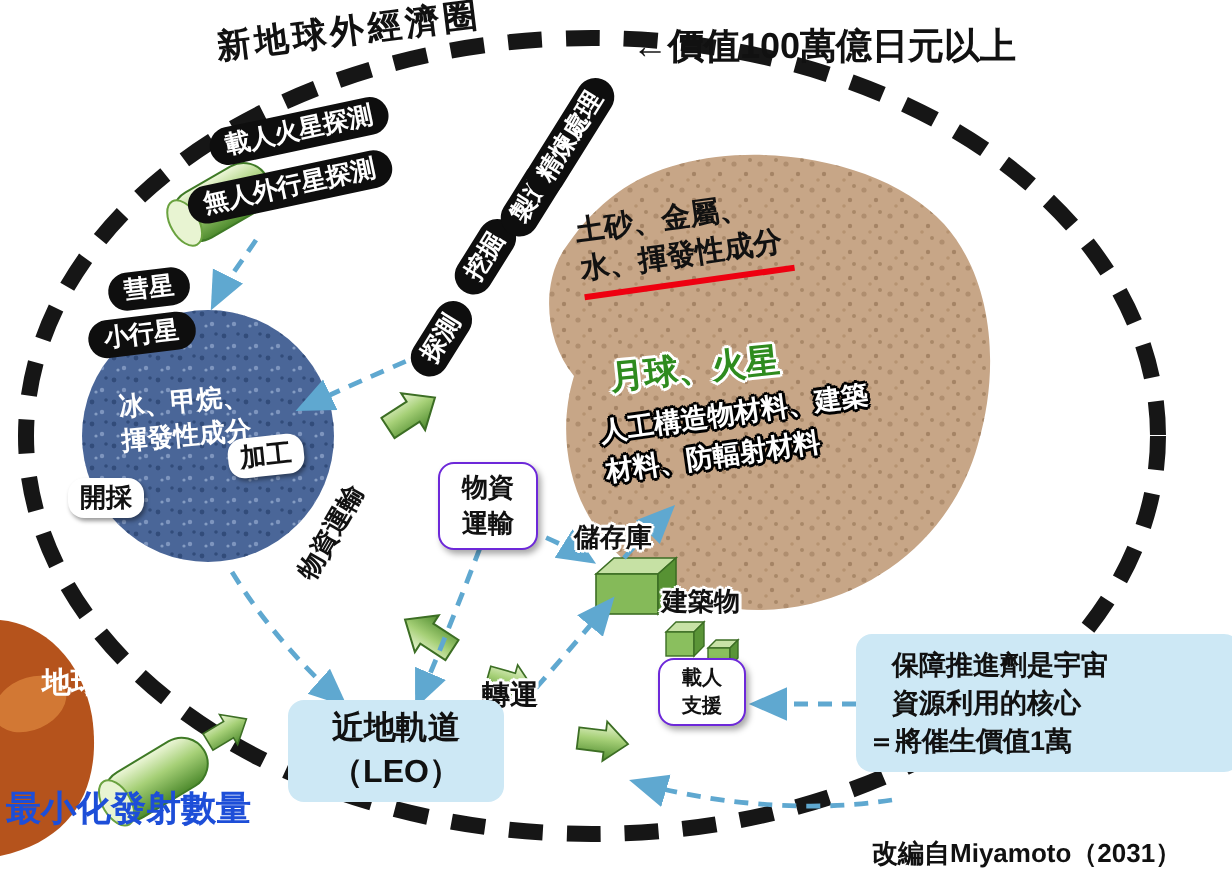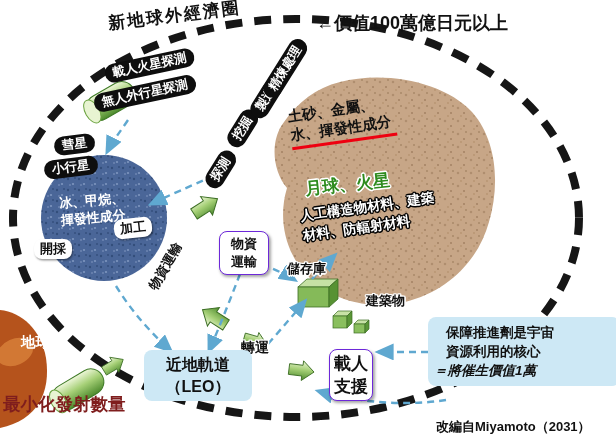--- a/index.html
+++ b/index.html
@@ -13,21 +13,21 @@
         0 -1.5px 0 #fff,0 1.5px 0 #fff,-1.5px 0 0 #fff,1.5px 0 0 #fff;}
   .dark-outline{text-shadow:-1px -1px 0 #000,1px -1px 0 #000,-1px 1px 0 #000,1px 1px 0 #000,
         0 -1.5px 0 #000,0 1.5px 0 #000,-1.5px 0 0 #000,1.5px 0 0 #000;}
   .whitepill{position:absolute;background:#fff;border-radius:8px;padding:1px 6px;font-weight:700;
         font-size:13px;box-shadow:1px 1.5px 2px rgba(0,0,0,.4);white-space:nowrap;}
   .whitebox{position:absolute;background:#fff;border:1px solid #6d28d9;border-radius:8px;
         box-shadow:1.5px 2px 3px rgba(0,0,0,.35);font-weight:700;text-align:center;}
   .bluebox{position:absolute;background:#cde8f5;border-radius:8px;font-weight:700;text-align:center;}
   #info-box{ text-align:left;line-height:1.42;font-size:13.5px;padding:6px 4px;}
   #info-box .indent{padding-left:14px;}
-  #info-box .noindent{padding-left:2px;font-style:italic;}
+  #info-box .noindent{padding-left:2px;}
   #moon-res{border-bottom:3px solid #ee0010;padding-bottom:2px;padding-right:4px;}
 </style>
 </head>
 <body>
 
 <div id="canvas">
 
   <svg id="shapes" width="616" height="443" viewBox="0 0 616 443">
     <defs>
       <linearGradient id="gg" x1="0" y1="0" x2="0" y2="1">
@@ -148,32 +148,32 @@
     <div>人工構造物材料、建築</div>
     <div>材料、防輻射材料</div>
   </div>
 
   <div class="lbl halo" style="left:140px;top:258px;font-size:13px;transform:rotate(-60deg);">物資運輸</div>
   <div class="whitebox" style="left:219px;top:231px;width:48px;padding:3px 0;font-size:13px;">
     <div>物資</div>
     <div>運輸</div>
   </div>
   <div class="lbl halo" style="left:287px;top:261px;font-size:13px;">儲存庫</div>
-  <div class="lbl halo" style="left:331px;top:293px;font-size:13px;padding-left:35px;">建築物</div>
-  <div class="whitebox" style="left:329px;top:329px;width:42px;padding:2px 0;font-size:17px;margin-top:20px;">
+  <div class="lbl halo" style="left:331px;top:293px;font-size:13px;">建築物</div>
+  <div class="whitebox" style="left:329px;top:329px;width:42px;padding:2px 0;font-size:10px;">
     <div>載人</div>
     <div>支援</div>
   </div>
   <div class="lbl halo" style="left:241px;top:338px;font-size:14px;">轉運</div>
   <div class="bluebox" style="left:144px;top:350px;width:104px;padding:4px 2px;font-size:16px;line-height:1.35;">
     <div>近地軌道（LEO）</div>
   </div>
 
   <div class="lbl" style="left:21px;top:333px;font-size:14.5px;color:#fff;">地球</div>
-  <div class="lbl" style="left:3px;top:393px;font-size:17.5px;color:#7f1d1d;">最小化發射數量</div>
+  <div class="lbl" style="left:3px;top:393px;font-size:17.5px;color:#1d4ed8;">最小化發射數量</div>
 
   <div class="bluebox" id="info-box" style="left:428px;top:317px;width:184px;">
     <div class="indent">保障推進劑是宇宙</div>
     <div class="indent">資源利用的核心</div>
     <div class="noindent">＝將催生價值1萬</div>
   </div>
 
   <div class="lbl" style="left:436px;top:419px;font-size:13px;">改編自Miyamoto（2031）</div>
 
 </div>

